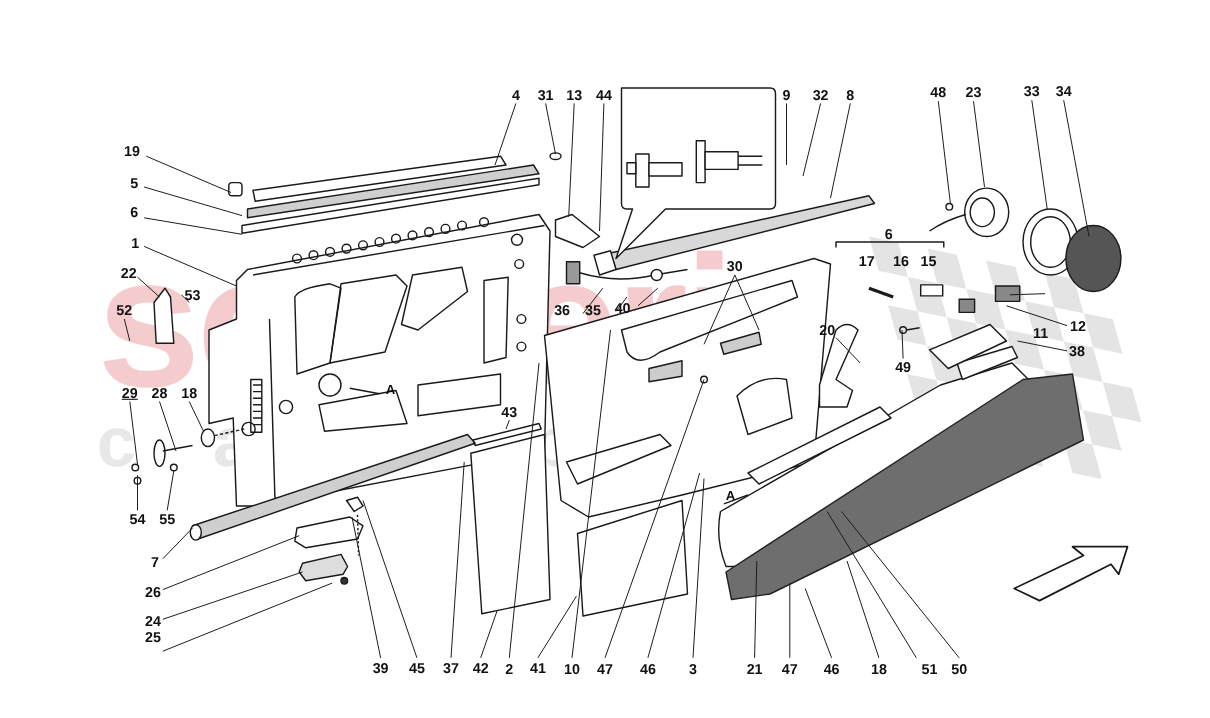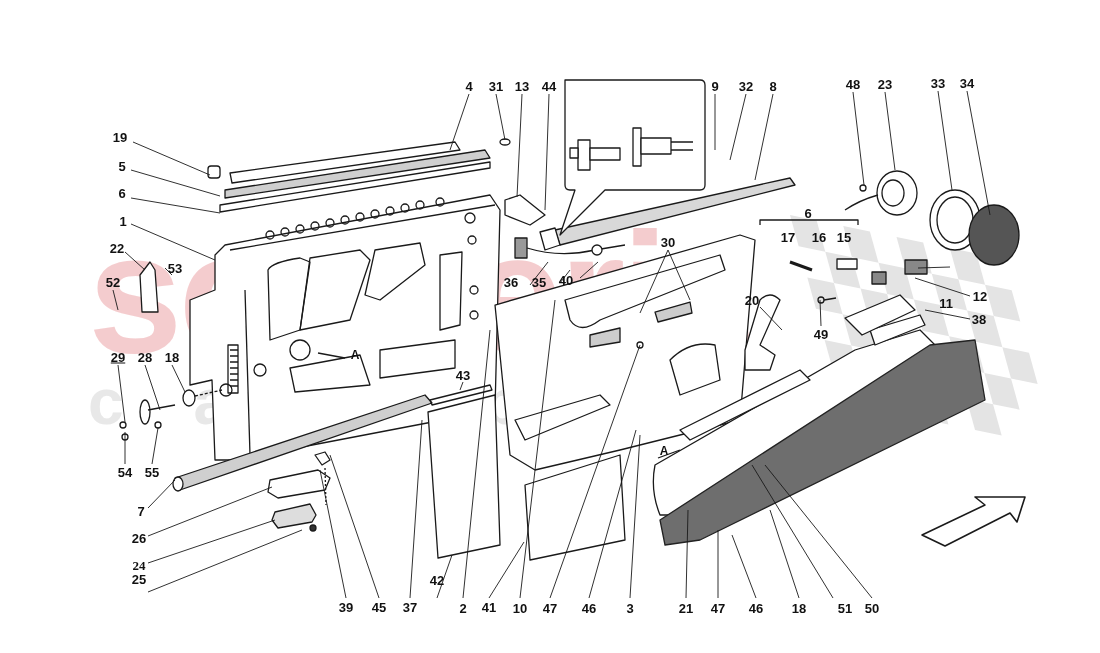--- a/index.html
+++ b/index.html
@@ -274,26 +274,26 @@
       <span class="callout" style="left: 979px; top: 319px;">38</span>
       <span class="callout" style="left: 821px; top: 334px;">49</span>
       <span class="callout" style="left: 118px; top: 357px; text-decoration: underline;">29</span>
       <span class="callout" style="left: 145px; top: 357px;">28</span>
       <span class="callout" style="left: 172px; top: 357px;">18</span>
       <span class="callout" style="left: 463px; top: 375px;">43</span>
       <span class="callout" style="left: 125px; top: 472px;">54</span>
       <span class="callout" style="left: 152px; top: 472px;">55</span>
       <span class="callout" style="left: 141px; top: 511px;">7</span>
       <span class="callout" style="left: 139px; top: 538px;">26</span>
-      <span class="callout" style="left: 139px; top: 565px; font-family: Liberation Serif, serif;">24</span>
+      <span class="callout" style="left: 139px; top: 565px;">24</span>
       <span class="callout" style="left: 139px; top: 579px;">25</span>
       <span class="callout" style="left: 346px; top: 607px;">39</span>
       <span class="callout" style="left: 379px; top: 607px;">45</span>
       <span class="callout" style="left: 410px; top: 607px; text-align: right;">37</span>
-      <span class="callout" style="left: 437px; top: 580px;">42</span>
+      <span class="callout" style="left: 437px; top: 607px;">42</span>
       <span class="callout" style="left: 463px; top: 608px;">2</span>
       <span class="callout" style="left: 489px; top: 607px;">41</span>
       <span class="callout" style="left: 520px; top: 608px;">10</span>
       <span class="callout" style="left: 550px; top: 608px;">47</span>
       <span class="callout" style="left: 589px; top: 608px;">46</span>
       <span class="callout" style="left: 630px; top: 608px;">3</span>
       <span class="callout" style="left: 686px; top: 608px;">21</span>
       <span class="callout" style="left: 718px; top: 608px;">47</span>
       <span class="callout" style="left: 756px; top: 608px;">46</span>
       <span class="callout" style="left: 799px; top: 608px;">18</span>

